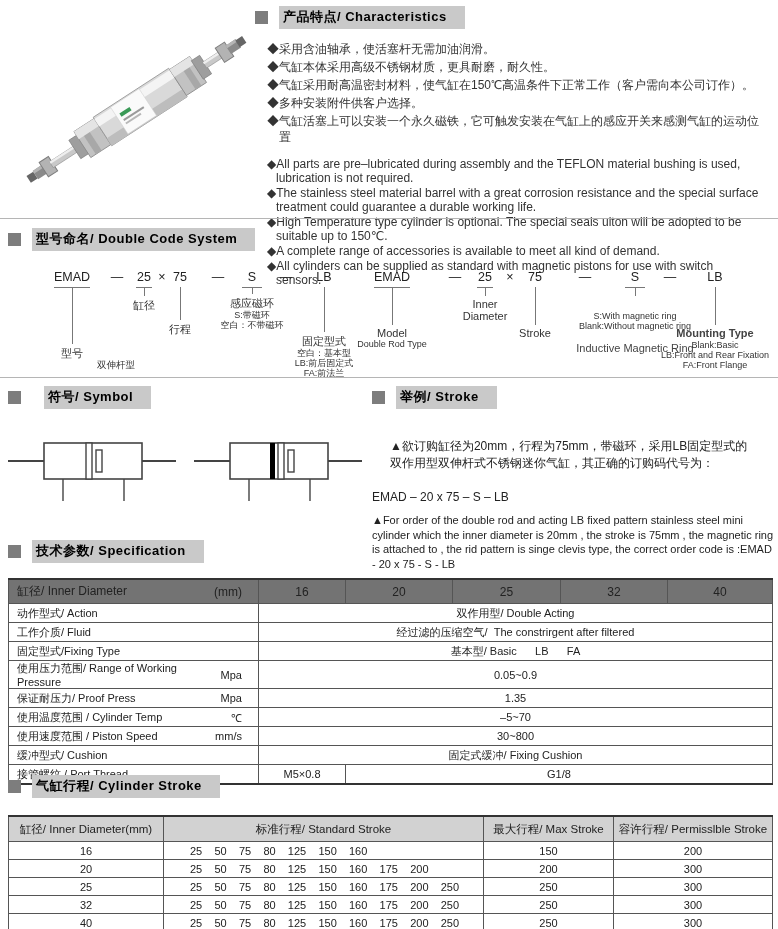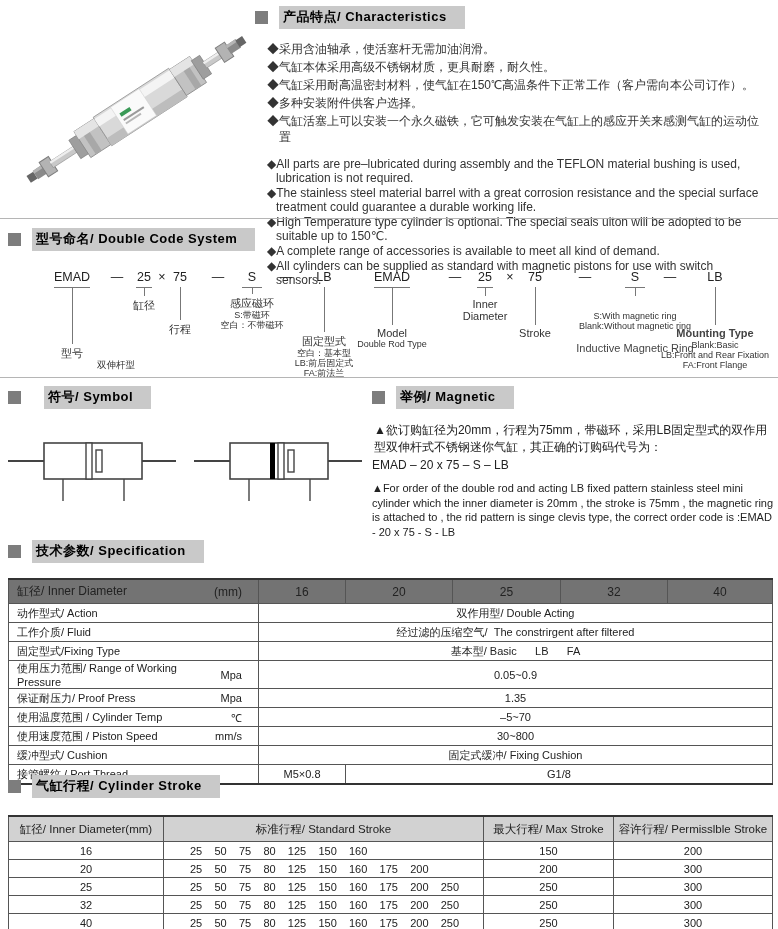--- a/index.html
+++ b/index.html
@@ -29,21 +29,21 @@
   .hbar{position:absolute;height:1px;background:#777;}
   .dlabel{position:absolute;transform:translateX(-50%);text-align:center;
           white-space:nowrap;color:#333;}
   .f10{font-size:11px;} .f9{font-size:9px;} .f95{font-size:9.5px;margin-left:44px;} .f11{font-size:11px;}
 
   
   .symbols{position:absolute;left:6px;top:425px;width:366px;display:flex;gap:14px;}
 
   
   .example-body{position:absolute;left:372px;top:420px;width:402px;}
-  .ex-zh{font-size:12px;line-height:17px;color:#222;margin:2px;}
+  .ex-zh{font-size:12px;line-height:17px;color:#222;margin:18px;}
   .ex-code{font-size:12px;color:#222;margin:1px 0 9px 0;}
   .ex-en{font-size:11px;line-height:14.5px;color:#222;margin:0;}
 
   
   table{border-collapse:collapse;table-layout:fixed;font-size:11px;color:#222;}
   .spec-table{position:absolute;left:8px;top:578px;width:764px;}
   .spec-table td,.spec-table th{border:1px solid #555;padding:0;height:18px;font-weight:normal;}
   .spec-table tr.thead td{background:#737373;height:23px;font-size:12px;}
   .spec-table .lu{display:flex;justify-content:space-between;align-items:center;
                   padding:0 16px 0 8px;}
@@ -227,21 +227,21 @@
       <rect x="78" y="18" width="5" height="36" fill="#000"></rect>
       <rect x="86" y="18" width="6" height="36" fill="#fff" stroke="#444" stroke-width="1.4"></rect>
       <rect x="96" y="25" width="6" height="22" fill="#fff" stroke="#444" stroke-width="1.4"></rect>
       <line x1="57" y1="54" x2="57" y2="76" stroke="#444" stroke-width="1.4"></line>
       <line x1="118" y1="54" x2="118" y2="76" stroke="#444" stroke-width="1.4"></line>
     </svg>
   </div>
 
   <div class="sec-header" style="left:372px;top:386px;">
     <span class="sec-square"></span>
-    <span class="sec-bar">举例/ Magnetic</span>
+    <span class="sec-bar">举例/ Stroke</span>
   </div>
 
   <div class="example-body">
     <p class="ex-zh">▲欲订购缸径为20mm，行程为75mm，带磁环，采用LB固定型式的双作用型双伸杆式不锈钢迷你气缸，其正确的订购码代号为：</p>
     <p class="ex-code">EMAD – 20 x 75 – S – LB</p>
     <p class="ex-en">▲For order of the  double rod and acting LB fixed pattern  stainless steel mini cylinder which the inner diameter is 20mm , the stroke is 75mm , the magnetic ring is attached to , the rid pattern is singe clevis type, the correct order code is :EMAD - 20 x 75 - S - LB</p>
   </div>
 
   <div class="sec-header" style="left:8px;top:540px;">
     <span class="sec-square"></span>

